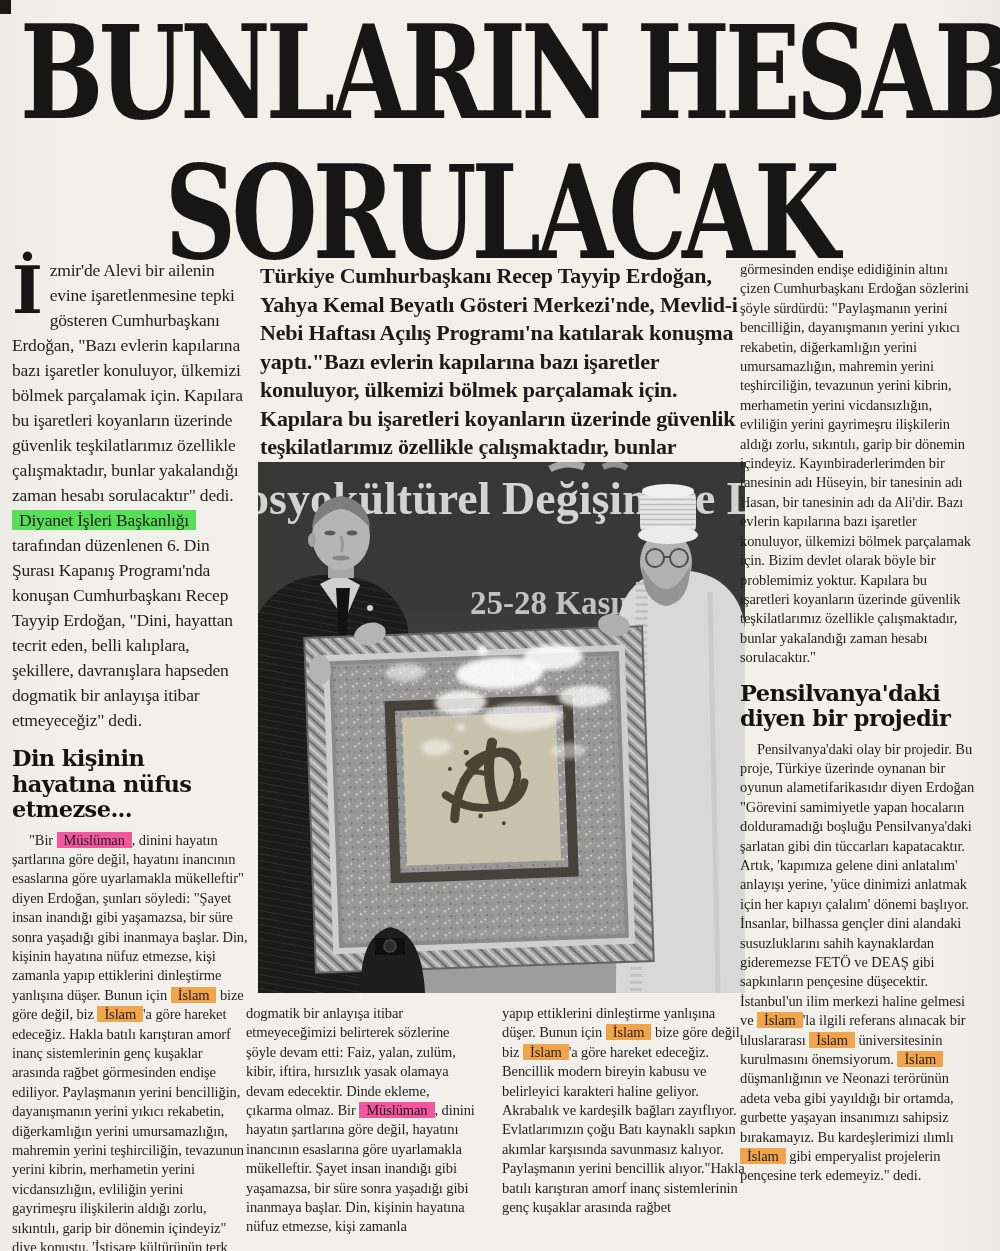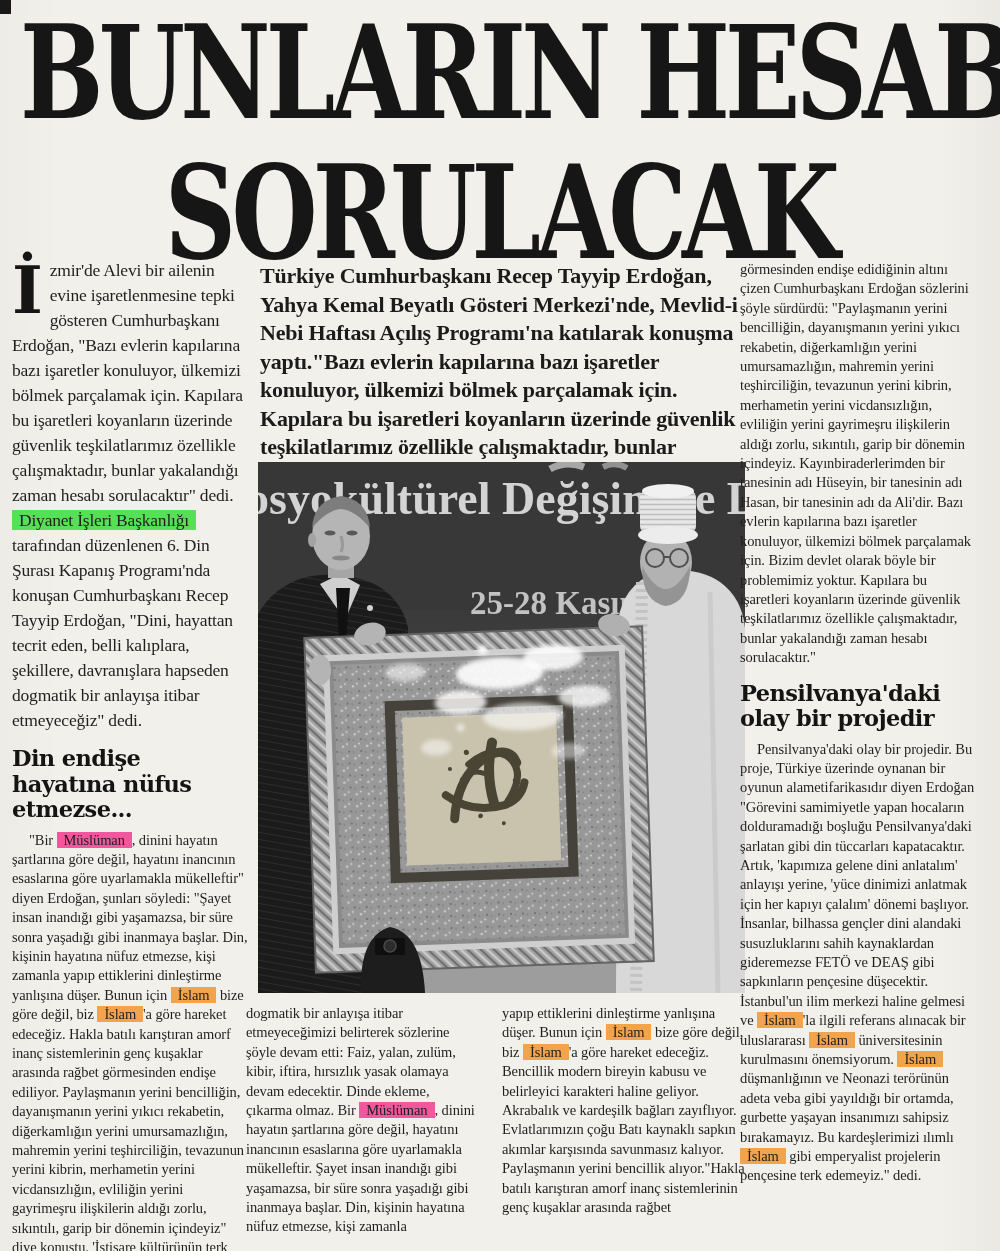--- a/index.html
+++ b/index.html
@@ -55,21 +55,21 @@
 
   <div class="corner-mark"></div>
 
   <h1 class="headline">
     <span class="hl-line">BUNLARIN HESABI</span>
     <span class="hl-line">SORULACAK</span>
   </h1>
 
   <div class="body-col col1">
     <p class="intro-para"><span class="dropcap">İ</span><span><span>zmir'de Alevi bir ailenin evine işaretlenmesine tepki gösteren Cumhurbaşkanı Erdoğan, "Bazı evlerin kapılarına bazı işaretler konuluyor, ülkemizi bölmek parçalamak için. Kapılara bu işaretleri koyanların üzerinde güvenlik teşkilatlarımız özellikle çalışmaktadır, bunlar yakalandığı zaman hesabı sorulacaktır" dedi. </span><span class="hl hl-green">Diyanet İşleri Başkanlığı</span><span> tarafından düzenlenen 6. Din Şurası Kapanış Programı'nda konuşan Cumhurbaşkanı Recep Tayyip Erdoğan, "Dini, hayattan tecrit eden, belli kalıplara, şekillere, davranışlara hapseden dogmatik bir anlayışa itibar etmeyeceğiz" dedi.</span></span></p>
-    <h2 class="subhead">Din endişe hayatına nüfus etmezse...</h2>
+    <h2 class="subhead">Din kişinin hayatına nüfus etmezse...</h2>
     <p class="indent"><span>"Bir </span><span class="hl hl-pink">Müslüman</span><span>, dinini hayatın şartlarına göre değil, hayatını inancının esaslarına göre uyarlamakla mükelleftir" diyen Erdoğan, şunları söyledi: "Şayet insan inandığı gibi yaşamazsa, bir süre sonra yaşadığı gibi inanmaya başlar. Din, kişinin hayatına nüfuz etmezse, kişi zamanla yapıp ettiklerini dinleştirme yanlışına düşer. Bunun için </span><span class="hl hl-orange">İslam</span><span> bize göre değil, biz </span><span class="hl hl-orange">İslam</span><span>'a göre hareket edeceğiz. Hakla batılı karıştıran amorf inanç sistemlerinin genç kuşaklar arasında rağbet görmesinden endişe ediliyor. Paylaşmanın yerini bencilliğin, dayanışmanın yerini yıkıcı rekabetin, diğerkamlığın yerini umursamazlığın, mahremin yerini teşhirciliğin, tevazunun yerini kibrin, merhametin yerini vicdansızlığın, evliliğin yerini gayrimeşru ilişkilerin aldığı zorlu, sıkıntılı, garip bir dönemin içindeyiz" diye konuştu. 'İstişare kültürünün terk edildiği dönemlerde geriye düştük' Erdoğan'ın açıklamalarından öne çıkanlar şöyle:</span></p>
 
   </div>
 
   <div class="lead">Türkiye Cumhurbaşkanı Recep Tayyip Erdoğan, Yahya Kemal Beyatlı Gösteri Merkezi'nde, Mevlid-i Nebi Haftası Açılış Programı'na katılarak konuşma yaptı."Bazı evlerin kapılarına bazı işaretler konuluyor, ülkemizi bölmek parçalamak için. Kapılara bu işaretleri koyanların üzerinde güvenlik teşkilatlarımız özellikle çalışmaktadır, bunlar yakalandığı zaman hesabı sorulacaktır" dedi</div>
 
   <div class="photo">
     <svg viewBox="0 0 487 531" width="487" height="531">
       <defs>
         <linearGradient id="bgg" x1="0" y1="0" x2="0" y2="1">
@@ -200,17 +200,17 @@
   <div class="body-col col2b">
     <p><span>dogmatik bir anlayışa itibar etmeyeceğimizi belirterek sözlerine şöyle devam etti: Faiz, yalan, zulüm, kibir, iftira, hırsızlık yasak olamaya devam edecektir. Dinde ekleme, çıkarma olmaz. Bir </span><span class="hl hl-pink">Müslüman</span><span>, dinini hayatın şartlarına göre değil, hayatını inancının esaslarına göre uyarlamakla mükelleftir. Şayet insan inandığı gibi yaşamazsa, bir süre sonra yaşadığı gibi inanmaya başlar. Din, kişinin hayatına nüfuz etmezse, kişi zamanla</span></p>
   </div>
 
   <div class="body-col col3b">
     <p><span>yapıp ettiklerini dinleştirme yanlışına düşer. Bunun için </span><span class="hl hl-orange">İslam</span><span> bize göre değil, biz </span><span class="hl hl-orange">İslam</span><span>'a göre hareket edeceğiz. Bencillik modern bireyin kabusu ve belirleyici karakteri haline geliyor. Akrabalık ve kardeşilk bağları zayıflıyor. Evlatlarımızın çoğu Batı kaynaklı sapkın akımlar karşısında savunmasız kalıyor. Paylaşmanın yerini bencillik alıyor."Hakla batılı karıştıran amorf inanç sistemlerinin genç kuşaklar arasında rağbet</span></p>
   </div>
 
   <div class="body-col col4">
     <p>görmesinden endişe edidiğinin altını çizen Cumhurbaşkanı Erdoğan sözlerini şöyle sürdürdü: "Paylaşmanın yerini bencilliğin, dayanışmanın yerini yıkıcı rekabetin, diğerkamlığın yerini umursamazlığın, mahremin yerini teşhirciliğin, tevazunun yerini kibrin, merhametin yerini vicdansızlığın, evliliğin yerini gayrimeşru ilişkilerin aldığı zorlu, sıkıntılı, garip bir dönemin içindeyiz. Kayınbiraderlerimden bir tanesinin adı Hüseyin, bir tanesinin adı Hasan, bir tanesinin adı da Ali'dir. Bazı evlerin kapılarına bazı işaretler konuluyor, ülkemizi bölmek parçalamak için. Bizim devlet olarak böyle bir problemimiz yoktur. Kapılara bu işaretleri koyanların üzerinde güvenlik teşkilatlarımız özellikle çalışmaktadır, bunlar yakalandığı zaman hesabı sorulacaktır."</p>
-    <h2 class="subhead">Pensilvanya'daki olay bir projedir</h2>
+    <h2 class="subhead">Pensilvanya'daki diyen bir projedir</h2>
     <p class="indent"><span>Pensilvanya'daki olay bir projedir. Bu proje, Türkiye üzerinde oynanan bir oyunun alametifarikasıdır diyen Erdoğan "Görevini samimiyetle yapan hocaların dolduramadığı boşluğu Pensilvanya'daki şarlatan gibi din tüccarları kapatacaktır. Artık, 'kapımıza gelene dini anlatalım' anlayışı yerine, 'yüce dinimizi anlatmak için her kapıyı çalalım' dönemi başlıyor. İnsanlar, bilhassa gençler dini alandaki susuzluklarını sahih kaynaklardan gideremezse FETÖ ve DEAŞ gibi sapkınların pençesine düşecektir. İstanbul'un ilim merkezi haline gelmesi ve </span><span class="hl hl-orange">İslam</span><span>'la ilgili referans alınacak bir uluslararası </span><span class="hl hl-orange">İslam</span><span> üniversitesinin kurulmasını önemsiyorum. </span><span class="hl hl-orange">İslam</span><span> düşmanlığının ve Neonazi terörünün adeta veba gibi yayıldığı bir ortamda, gurbette yaşayan insanımızı sahipsiz bırakamayız. Bu kardeşlerimizi ılımlı </span><span class="hl hl-orange">İslam</span><span> gibi emperyalist projelerin pençesine terk edemeyiz." dedi.</span></p>
   </div>
 
 </div>
 
 </body></html>

